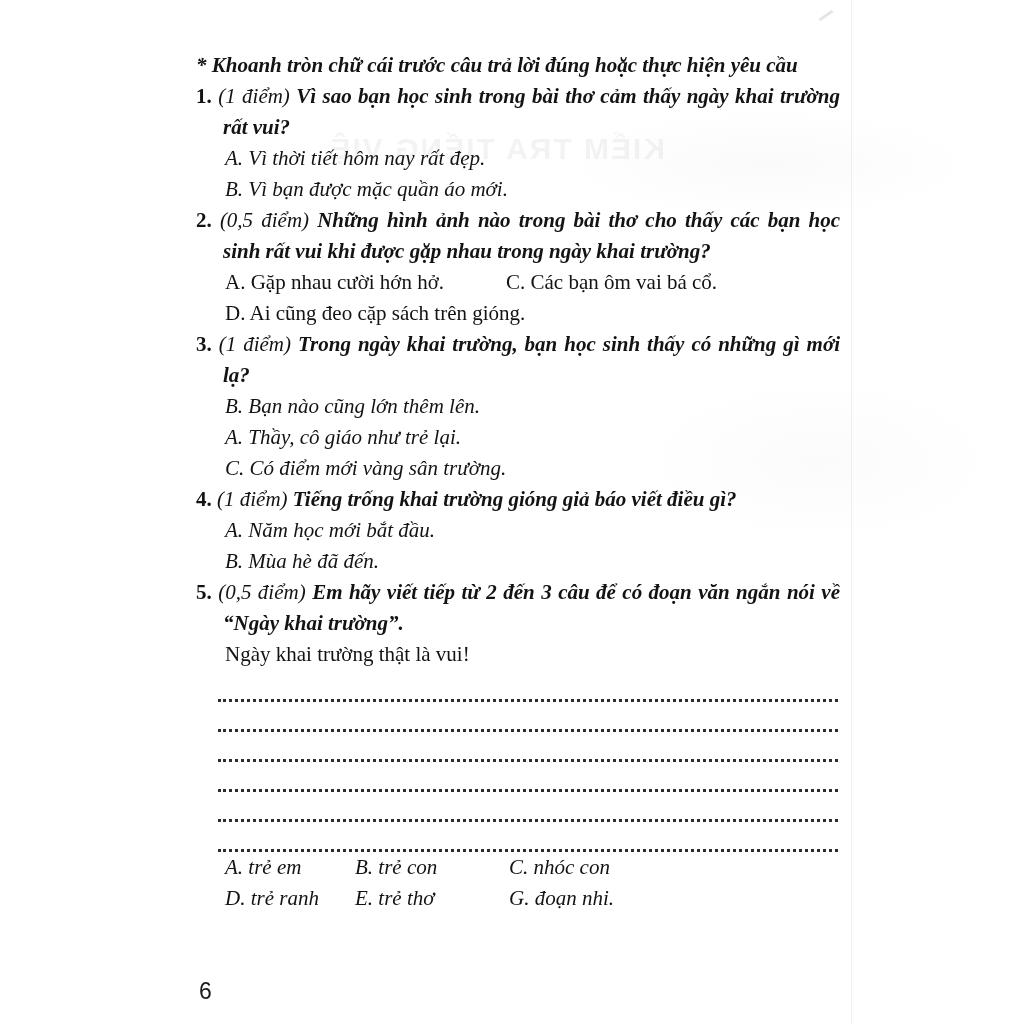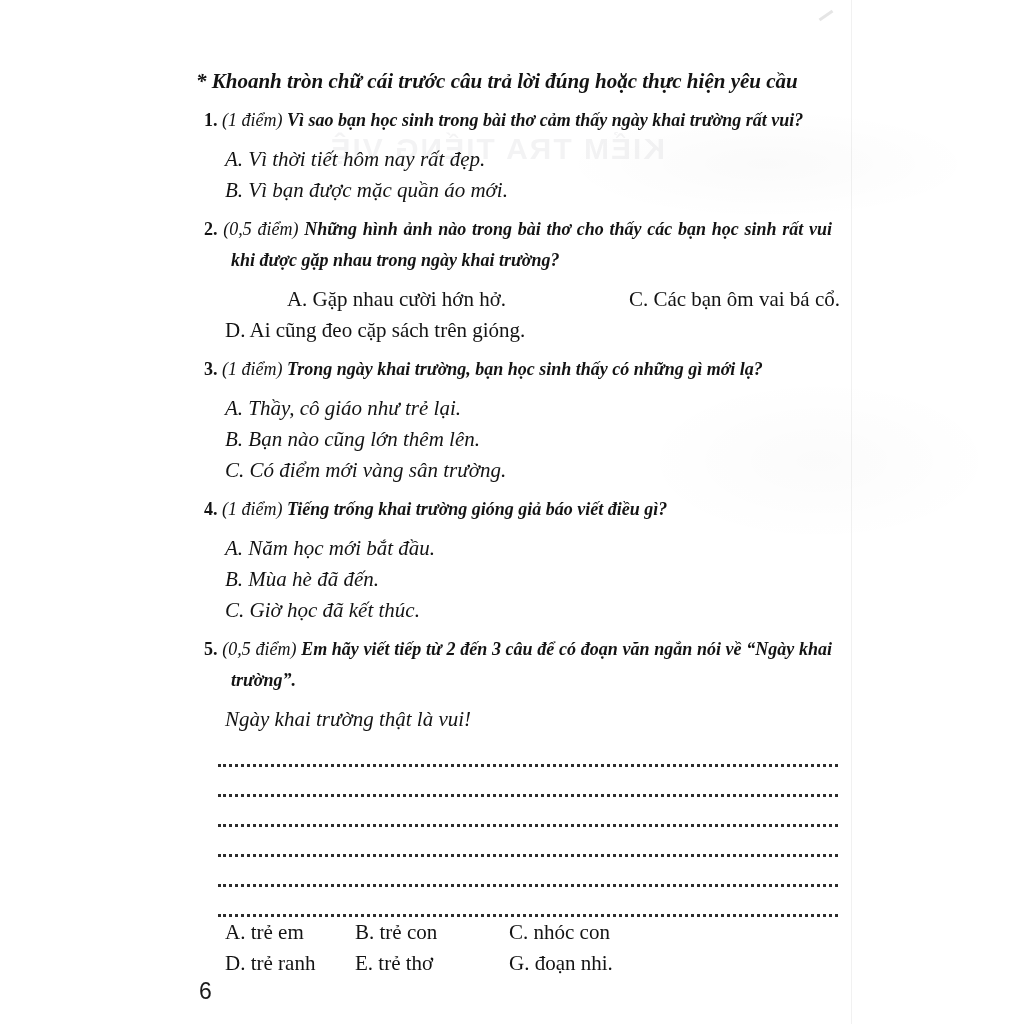--- a/index.html
+++ b/index.html
@@ -33,26 +33,26 @@
     position: absolute; left: 285px; top: 132px;
     width: 380px;
     transform: scaleX(-1);
     font-family: "Liberation Sans", "DejaVu Sans", sans-serif;
     font-weight: bold; font-size: 30px;
     color: rgba(30, 35, 60, 0.055);
     letter-spacing: 2px;
     white-space: nowrap;
   }
   .content {
-    position: absolute; left: 196px; top: 66px;
+    position: absolute; left: 196px; top: 50px;
     width: 644px;
   }
   .qline {
-    margin: 8px;
-    font-size: 18px; line-height: 31px;
+    margin: 0;
+    font-size: 21px; line-height: 31px;
     text-align: justify;
     padding-left: 27px; text-indent: -27px;
   }
   .qline .qnum  { font-weight: bold; font-style: normal; }
   .qline .pts   { font-style: italic; font-weight: normal; }
   .qline .stem  { font-weight: bold; font-style: italic; }
   .title-line {
     margin: 0;
     font-size: 21px; line-height: 31px;
     font-weight: bold; font-style: italic;
@@ -62,26 +62,25 @@
     margin-left: 29px;
     white-space: nowrap;
     font-style: italic;
   }
   .opt-grid {
     display: grid;
     padding-left: 29px;
     font-size: 21px; line-height: 31px;
   }
   .opt-grid .gopt { white-space: nowrap; }
-  .cols-2 { grid-template-columns: 281px 1fr; text-align: right; }
-  .cols-3 { grid-template-columns: 130px 154px 1fr; }
+  .cols-2 { grid-template-columns: 281px 1fr; }
+  .cols-3 { grid-template-columns: 130px 154px 1fr; font-style: italic; }
   .prompt {
     font-size: 21px; line-height: 31px;
     margin: 0 0 0 29px;
-    font-style: italic;
   }
   .answer-lines { margin-top: 2px; }
   .dotline {
     height: 30px;
     width: 620px;
     margin-left: 22px;
     border-bottom: 3px dotted #2c2c2c;
   }
   .pagenum {
     position: absolute; left: 199px; top: 978px;
@@ -112,30 +111,29 @@
       <p class="qline"><span class="qnum">2.</span> <span class="pts">(0,5 điểm)</span> <span class="stem">Những hình ảnh nào trong bài thơ cho thấy các bạn học sinh rất vui khi được gặp nhau trong ngày khai trường?</span></p>
       <div class="opt-grid cols-2">
         <div class="gopt">A. Gặp nhau cười hớn hở.</div>
         <div class="gopt">C. Các bạn ôm vai bá cổ.</div>
         <div class="gopt">D. Ai cũng đeo cặp sách trên gióng.</div>
       </div>
     </div>
 
     <div>
       <p class="qline"><span class="qnum">3.</span> <span class="pts">(1 điểm)</span> <span class="stem">Trong ngày khai trường, bạn học sinh thấy có những gì mới lạ?</span></p>
+      <div class="opt">B. Bạn nào cũng lớn thêm lên.</div>
       <div class="opt">A. Thầy, cô giáo như trẻ lại.</div>
-      <div class="opt">B. Bạn nào cũng lớn thêm lên.</div>
       <div class="opt">C. Có điểm mới vàng sân trường.</div>
     </div>
 
     <div>
       <p class="qline"><span class="qnum">4.</span> <span class="pts">(1 điểm)</span> <span class="stem">Tiếng trống khai trường gióng giả báo viết điều gì?</span></p>
       <div class="opt">A. Năm học mới bắt đầu.</div>
       <div class="opt">B. Mùa hè đã đến.</div>
-      <div class="opt">C. Giờ học đã kết thúc.</div>
     </div>
 
     <div>
       <p class="qline"><span class="qnum">5.</span> <span class="pts">(0,5 điểm)</span> <span class="stem">Em hãy viết tiếp từ 2 đến 3 câu để có đoạn văn ngắn nói về “Ngày khai trường”.</span></p>
       <p class="prompt">Ngày khai trường thật là vui!</p>
       <div class="answer-lines">
           <div class="dotline"></div>
           <div class="dotline"></div>
           <div class="dotline"></div>
           <div class="dotline"></div>

